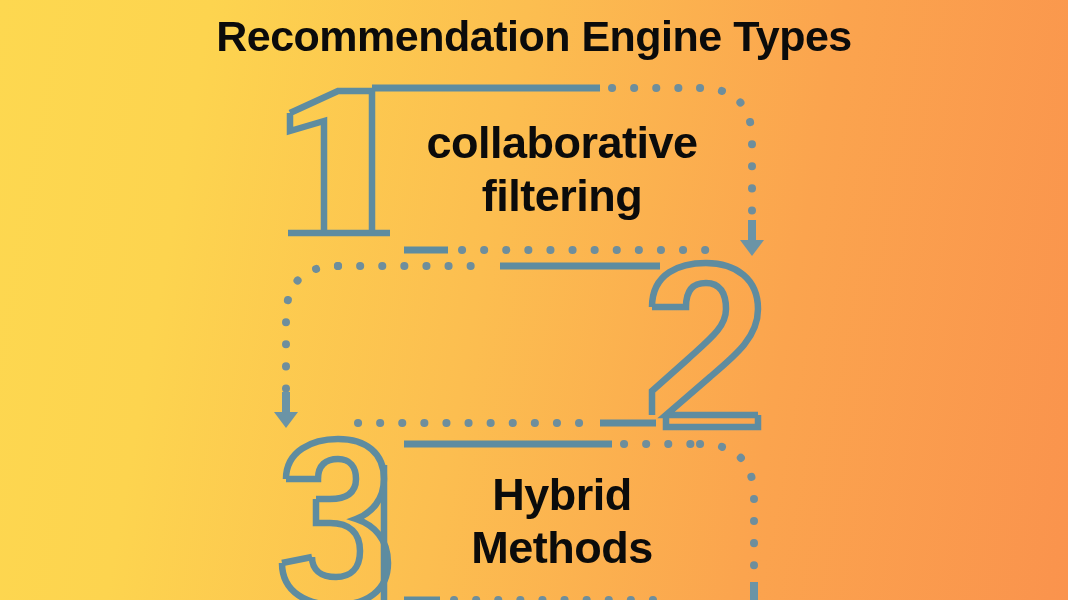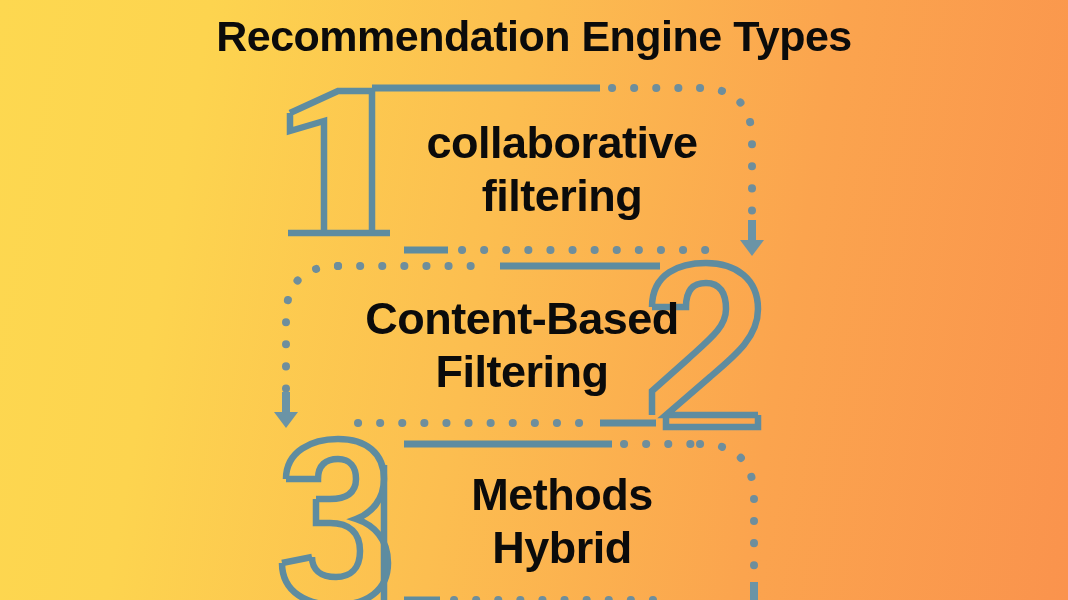--- a/index.html
+++ b/index.html
@@ -167,24 +167,20 @@
       <svg viewBox="0 0 130 172">
         <path class="numstroke" d="M12,48 C12,14 40,4 66,4 C96,4 118,20 118,50
                  C118,78 96,96 70,118 L26,156 L118,156
                  M26,156 L26,168 L118,168 L118,156
                  M12,48 L46,48 C46,30 54,24 66,24
                  C80,24 86,34 86,50 C86,68 70,80 48,100
                  L12,132 L12,156"></path>
       </svg>
     </div>
 
-    <div class="band-text text-left">
-      <div>Content-Based</div>
-      <div>Filtering</div>
-    </div>
   </div>
 
   <div class="band" id="band-3">
 
     <div class="band-lines">
       <svg width="1068" height="178" viewBox="0 0 1068 178">
 
         <path class="solid-bar" d="M404,12 L612,12"></path>
 
         <path class="dots" d="M624,12 L700,12"></path>
@@ -207,18 +203,18 @@
                  M14,44 L46,44 C46,30 54,24 66,24
                  C78,24 84,32 84,44 C84,58 74,64 58,64 L44,64
                  M44,64 L44,88 L58,88 C78,88 88,98 88,116
                  C88,134 78,142 64,142 C48,142 40,134 40,122
                  M10,128 L40,122"></path>
         <path class="numstroke" d="M112,30 L112,170"></path>
       </svg>
     </div>
 
     <div class="band-text text-right">
+      <div>Hybrid</div>
       <div>Methods</div>
-      <div>Hybrid</div>
     </div>
   </div>
 
 </div>
 
 </body></html>

